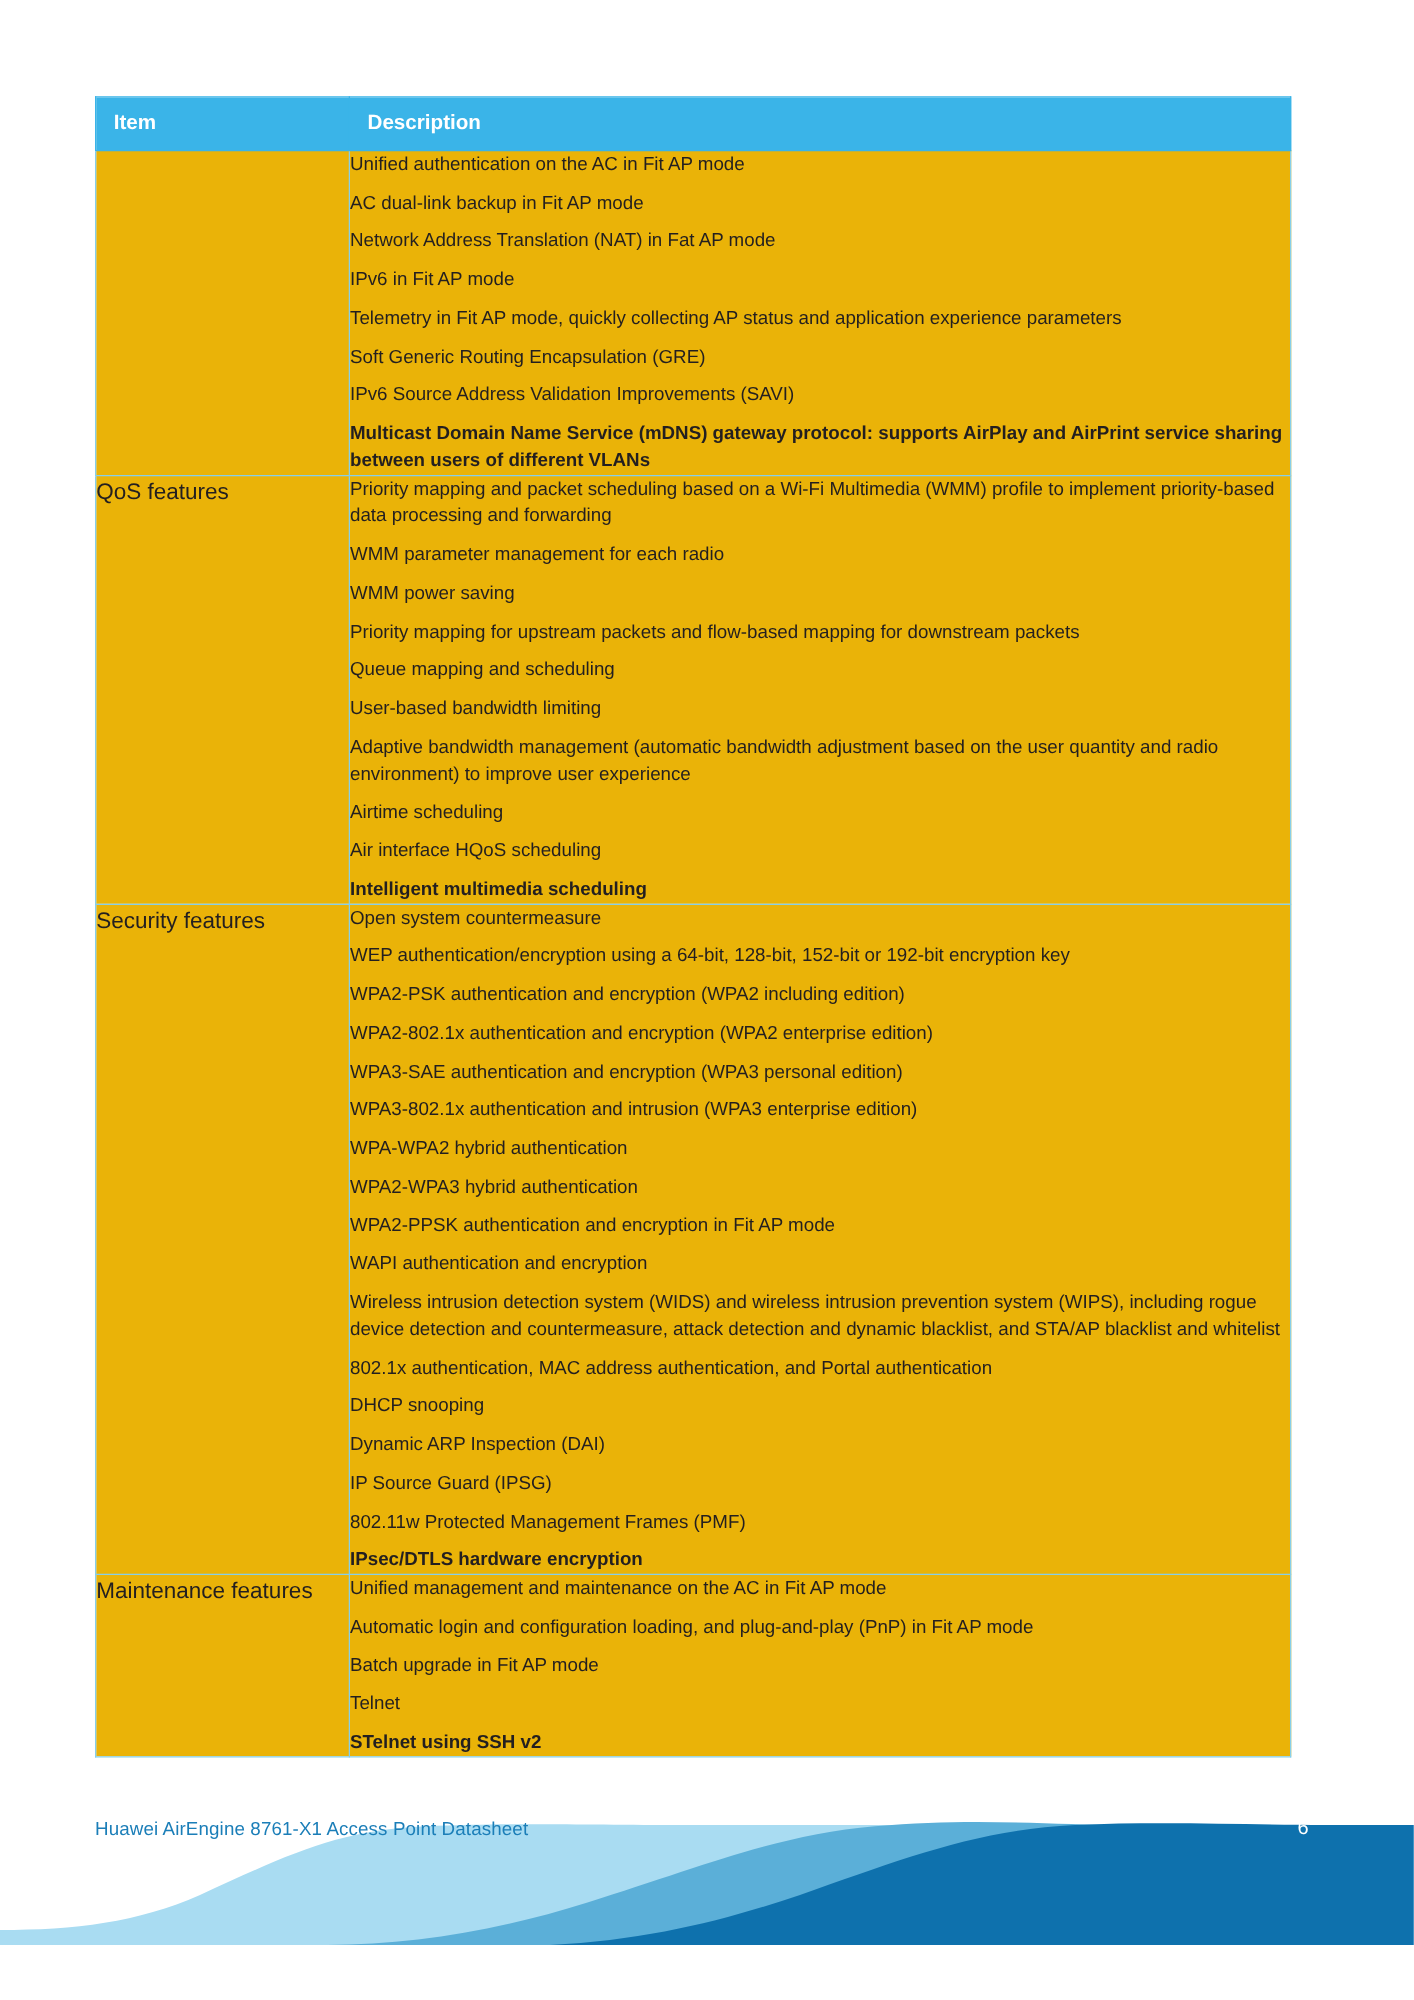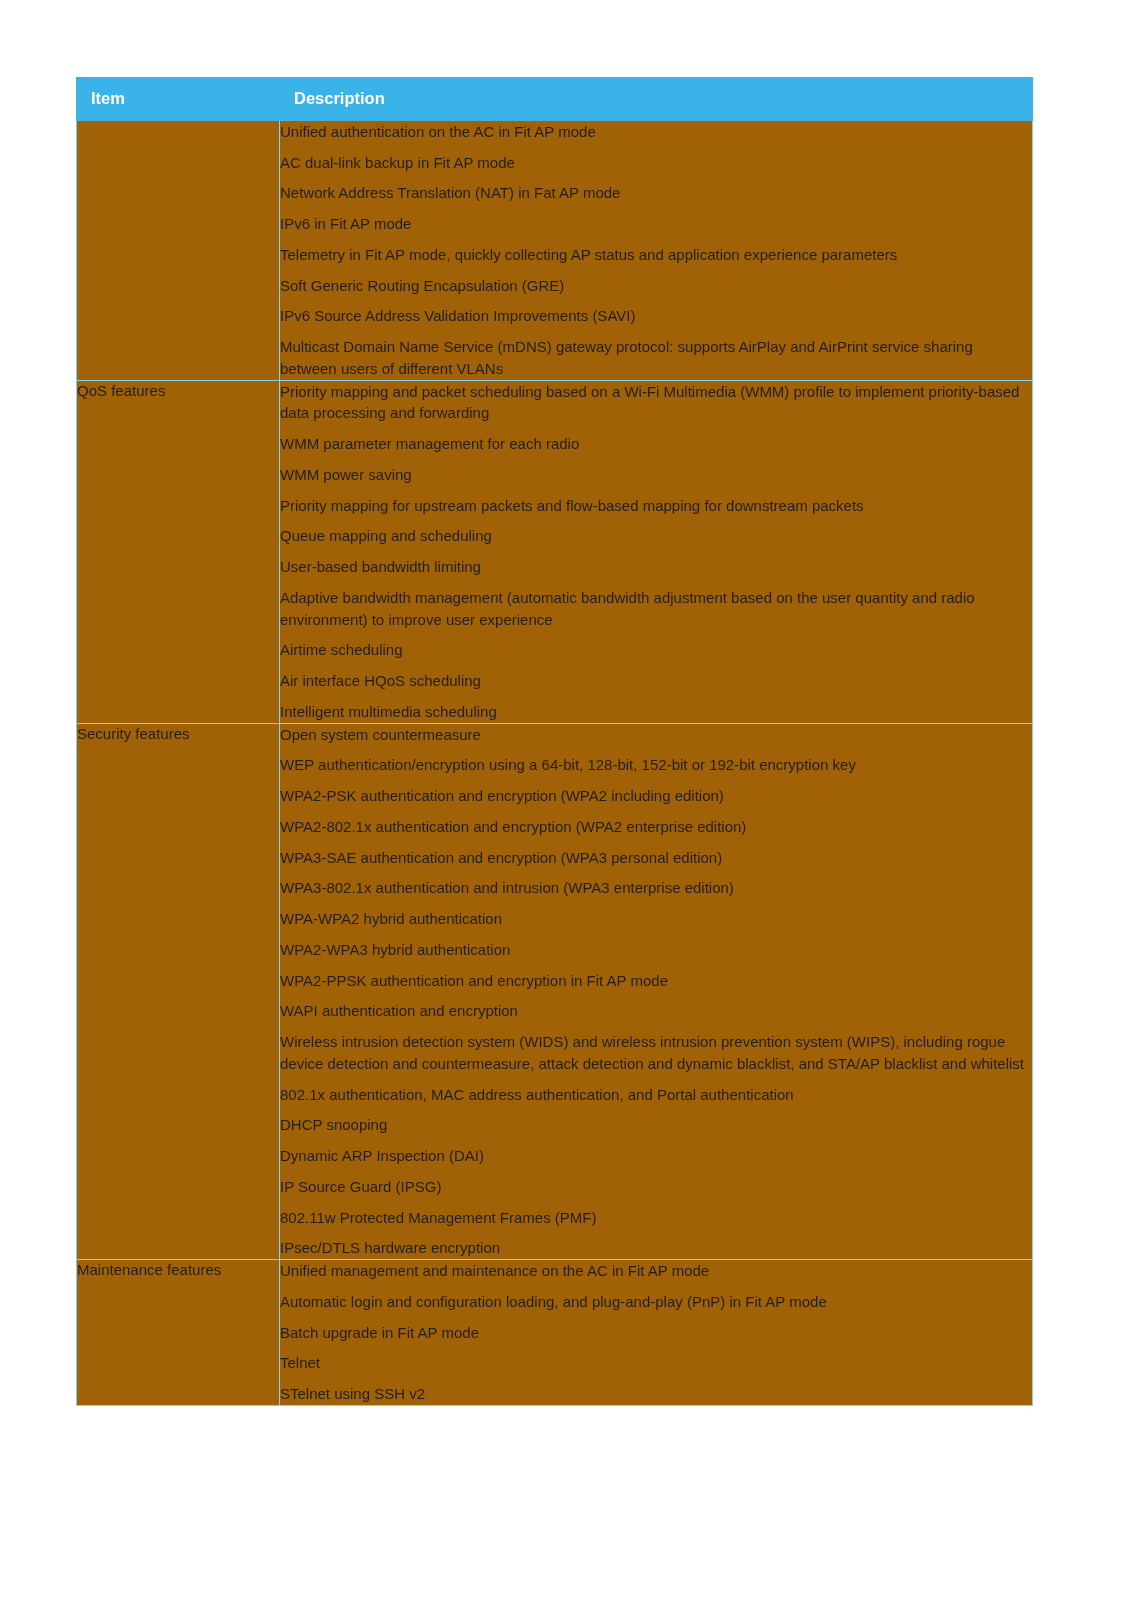--- a/index.html
+++ b/index.html
@@ -47,46 +47,46 @@
     line-height: 1.2;
   }
   .spec-table thead th.th-desc {
     border-left: 1px solid #15803d;
   }
 
   .spec-table tbody td {
     border: 1px solid #86CFEA;
     vertical-align: top;
     padding: 0;
-    background: #a16207;
+    background: #eab308;
   }
 
   td.cell-item {
     padding: 14px 8px 14px 14px;
-    font-size: 15px;
+    font-size: 18px;
     color: #231F20;
     line-height: 1.35;
   }
 
   td.cell-desc {
     padding: 10px 18px 12px 14px;
   }
 
   .desc-list {
     margin: 0;
     padding: 0;
     list-style: none;
   }
   .desc-list li {
     font-size: 15px;
     color: #231F20;
     line-height: 1.45;
     margin: 0 0 9px 0;
   }
-  .desc-list li:last-child { margin-bottom: 0; }
+  .desc-list li:last-child { margin-bottom: 0; font-weight: bold; }
 
   
   .footer {
     position: absolute;
     left: 0;
     bottom: 0;
     width: 1131px;
     height: 140px;
   }
   .footer-wave {
@@ -195,14 +195,36 @@
               <li>Automatic login and configuration loading, and plug-and-play (PnP) in Fit AP mode</li>
               <li>Batch upgrade in Fit AP mode</li>
               <li>Telnet</li>
               <li>STelnet using SSH v2</li>
             </ul>
           </td>
         </tr>
       </tbody>
   </table>
 
+  <div class="footer">
+    <svg class="footer-wave" viewBox="0 0 1131 140" preserveAspectRatio="none">
+      <path d="M 1131,44 L 1131,140 L 0,140 L 0,128
+               C 60,128 110,122 160,100
+               C 230,68 270,48 340,45
+               C 420,42 470,44 560,44
+               C 680,44 760,44 830,44
+               Z" fill="#A9DCF2"></path>
+      <path d="M 1131,44 L 1131,140 L 262,140
+               C 330,140 400,128 470,106
+               C 560,78 620,52 700,45
+               C 780,38 840,44 900,44
+               Z" fill="#5BAFD8"></path>
+      <path d="M 1131,44 L 1131,140 L 440,140
+               C 520,136 580,120 640,100
+               C 720,72 780,48 860,44
+               C 930,41 1000,44 1060,44
+               Z" fill="#0E71AD"></path>
+    </svg>
+    <div class="footer-title">Huawei AirEngine 8761-X1 Access Point Datasheet</div>
+    <div class="footer-page">6</div>
+  </div>
 
 </div>
 
 </body></html>

